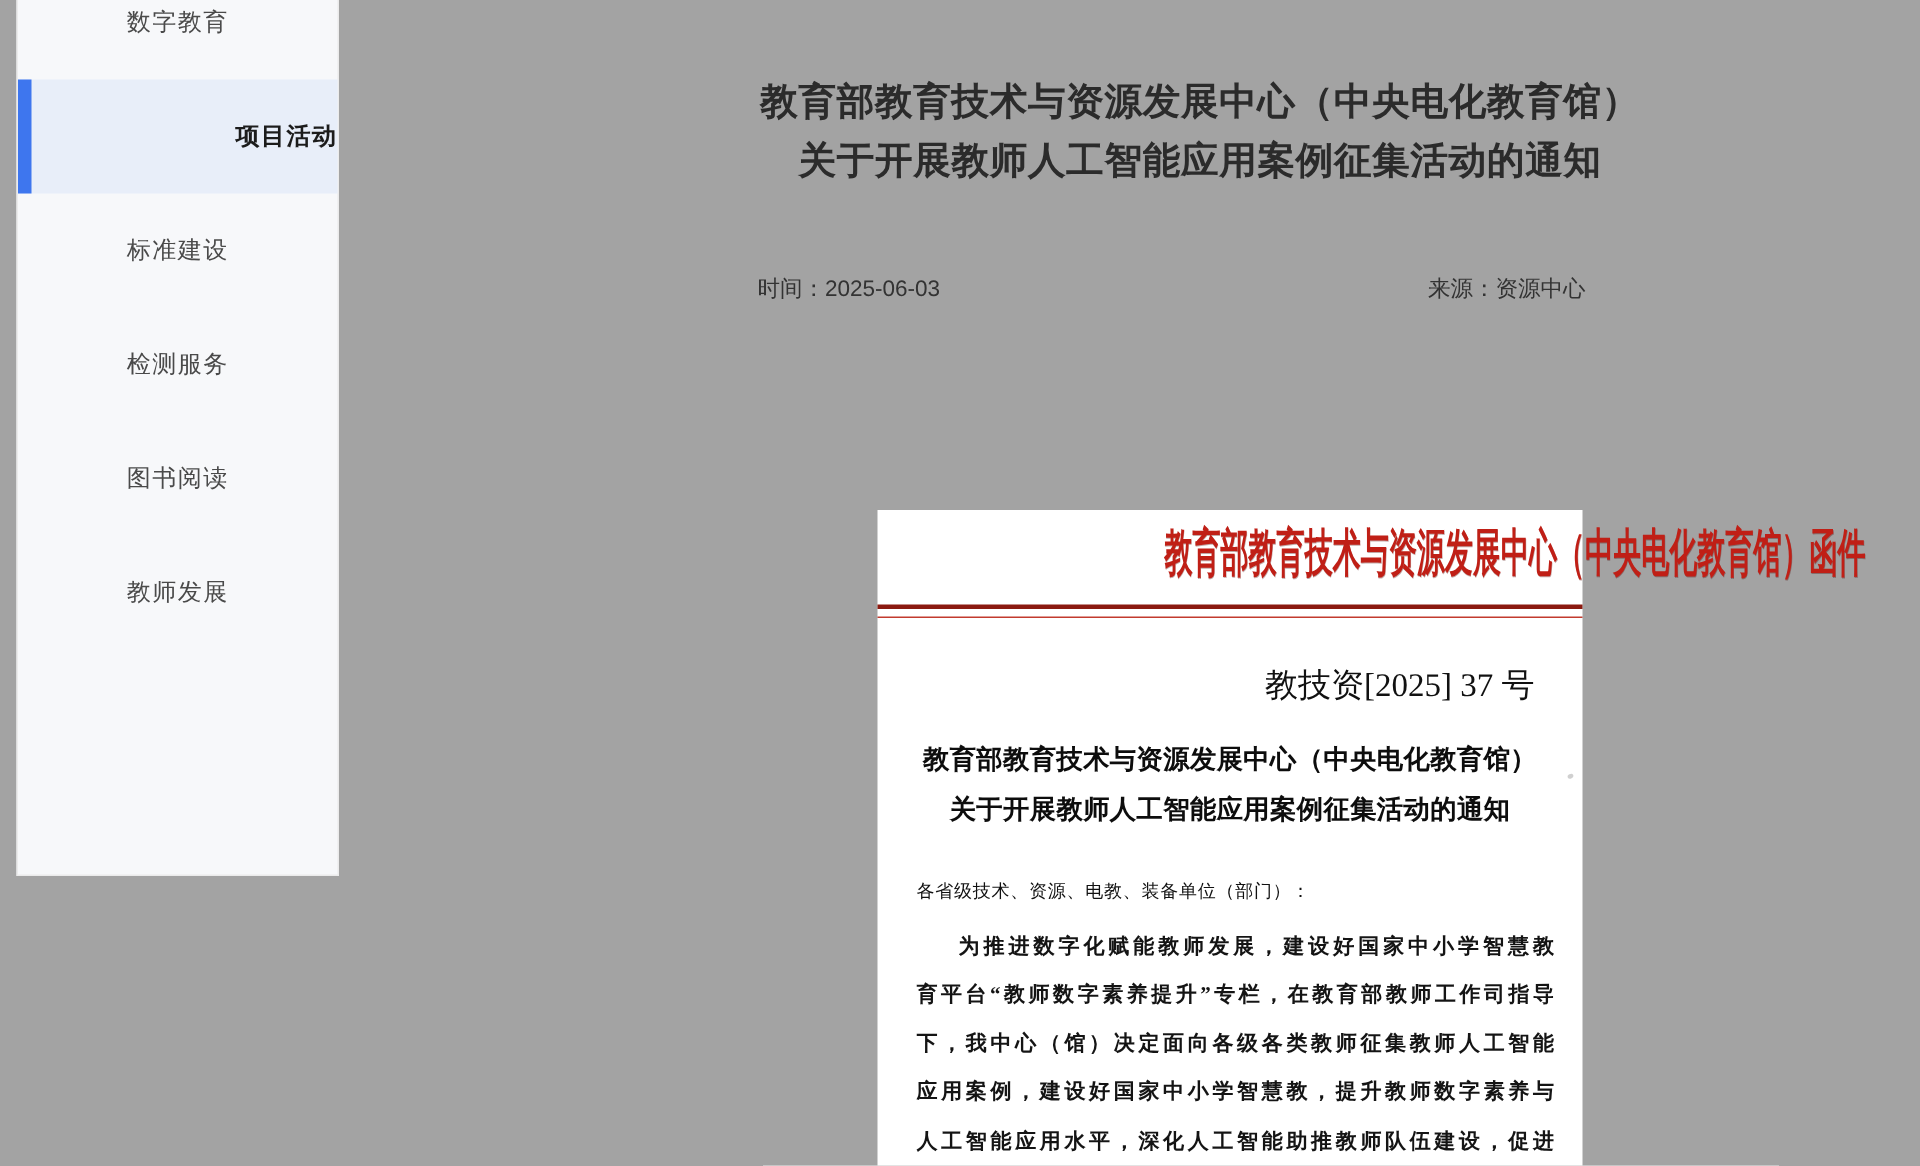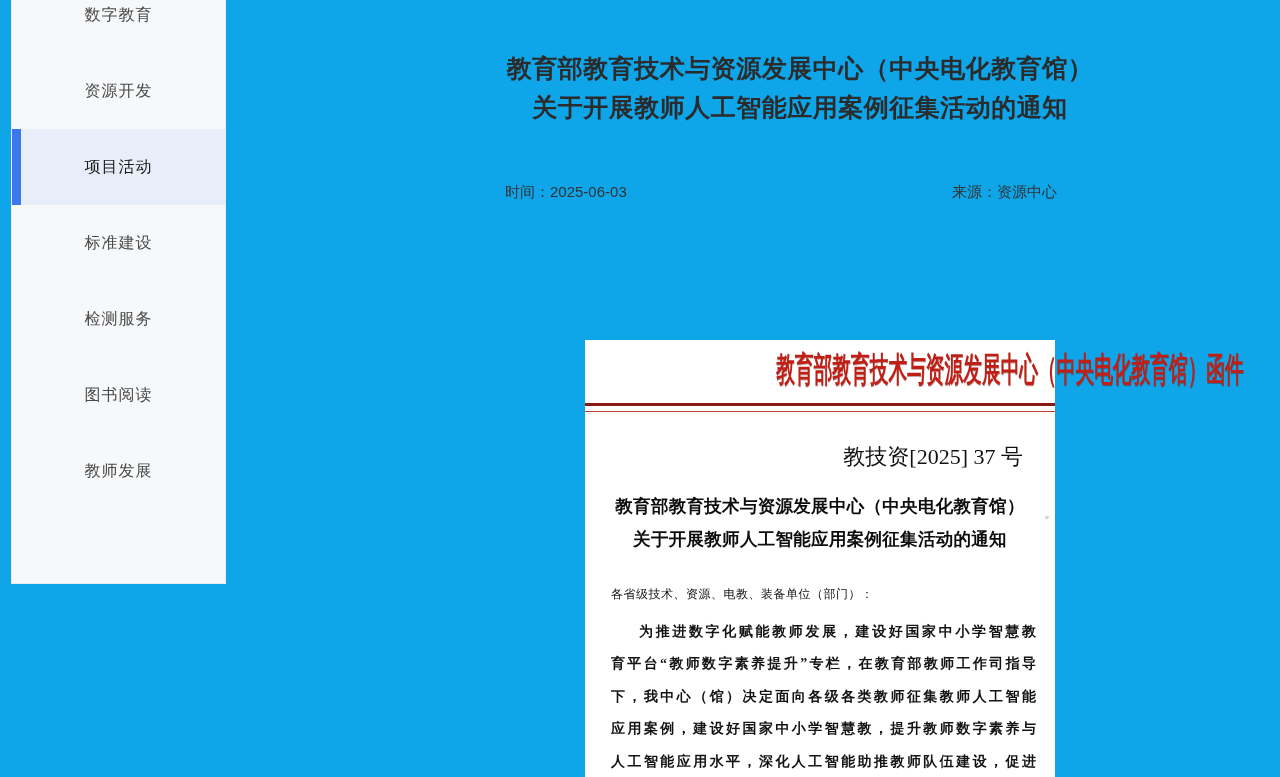--- a/index.html
+++ b/index.html
@@ -1,33 +1,33 @@
 <!DOCTYPE html>
 <html><head>
 <meta charset="utf-8">
 <style>
   * { margin: 0; padding: 0; box-sizing: border-box; }
   html, body { background: #ffffff; }
   body {
     font-family: "Liberation Sans", "DejaVu Sans", sans-serif;
     width: 1280px; height: 777px; overflow: hidden; position: relative;
   }
-  .page { position: relative; width: 1280px; height: 777px; background: #0ea5e9; overflow: hidden; }
+  .page { position: relative; width: 1280px; height: 777px; background: #a3a3a3; overflow: hidden; }
 
   
   .sidebar {
     position: absolute; left: 11px; top: -24px; width: 215px; height: 608px;
     background: #f7f8fa; border: 1px solid #ebebeb;
   }
   .side-item {
     position: relative; height: 76px; display: flex; align-items: center; justify-content: center;
     font-size: 16px; color: #4a4a4a; cursor: pointer; letter-spacing: 1px;
   }
   .side-item.active {
-    background: #e8eef9; color: #1c1c1c; font-weight: normal;
+    background: #e8eef9; color: #1c1c1c; font-weight: bold; justify-content: flex-end;
   }
   .side-item.active .active-bar {
     position: absolute; left: 0; top: 0; width: 9px; height: 100%; background: #3e76ee;
   }
 
   
   .article-title {
     position: absolute; left: 390px; top: 49px; width: 820px;
     text-align: center; font-size: 25px; font-weight: bold; color: #2b2b2b;
     line-height: 39px; letter-spacing: 0.5px;
@@ -81,23 +81,20 @@
 </style>
 </head>
 <body>
 
 <div class="page">
 
   <nav class="sidebar">
     <div class="side-item">
       <span>数字教育</span>
     </div>
-    <div class="side-item">
-      <span>资源开发</span>
-    </div>
     <div class="side-item active">
       <span class="active-bar"></span>
       <span>项目活动</span>
     </div>
     <div class="side-item">
       <span>标准建设</span>
     </div>
     <div class="side-item">
       <span>检测服务</span>
     </div>

